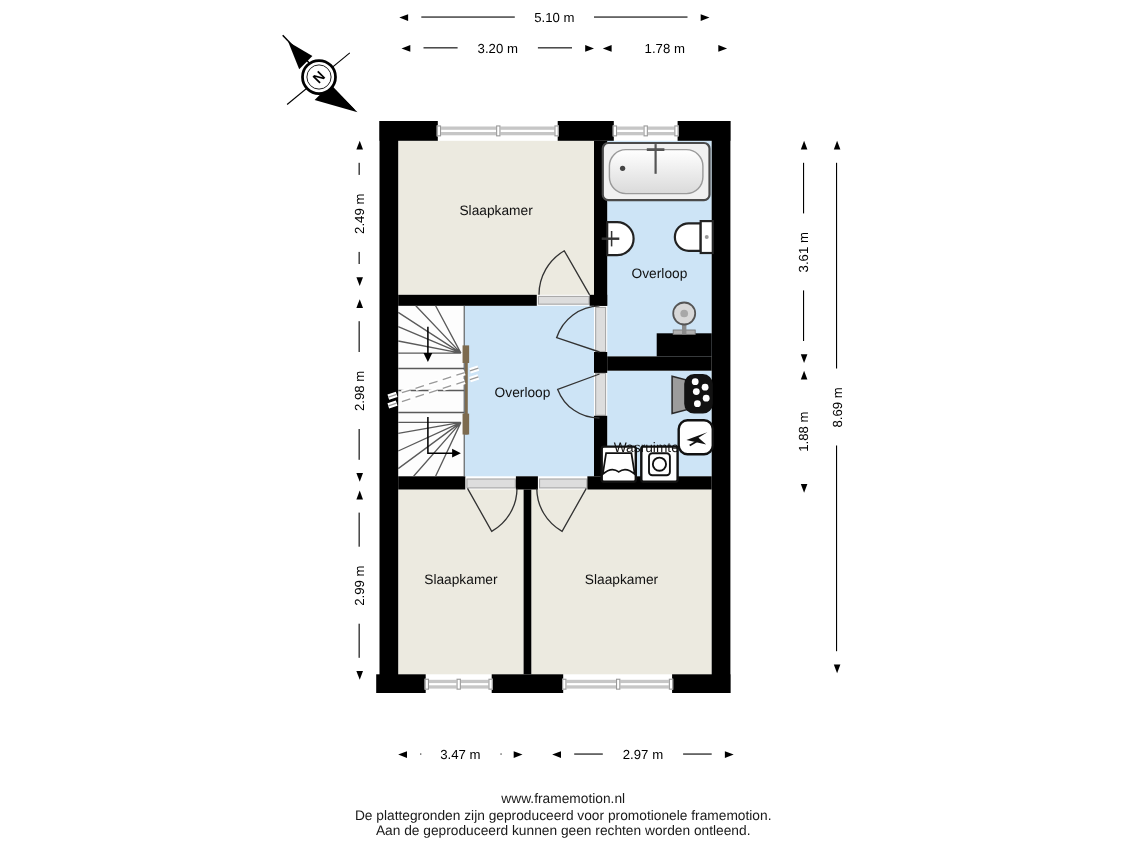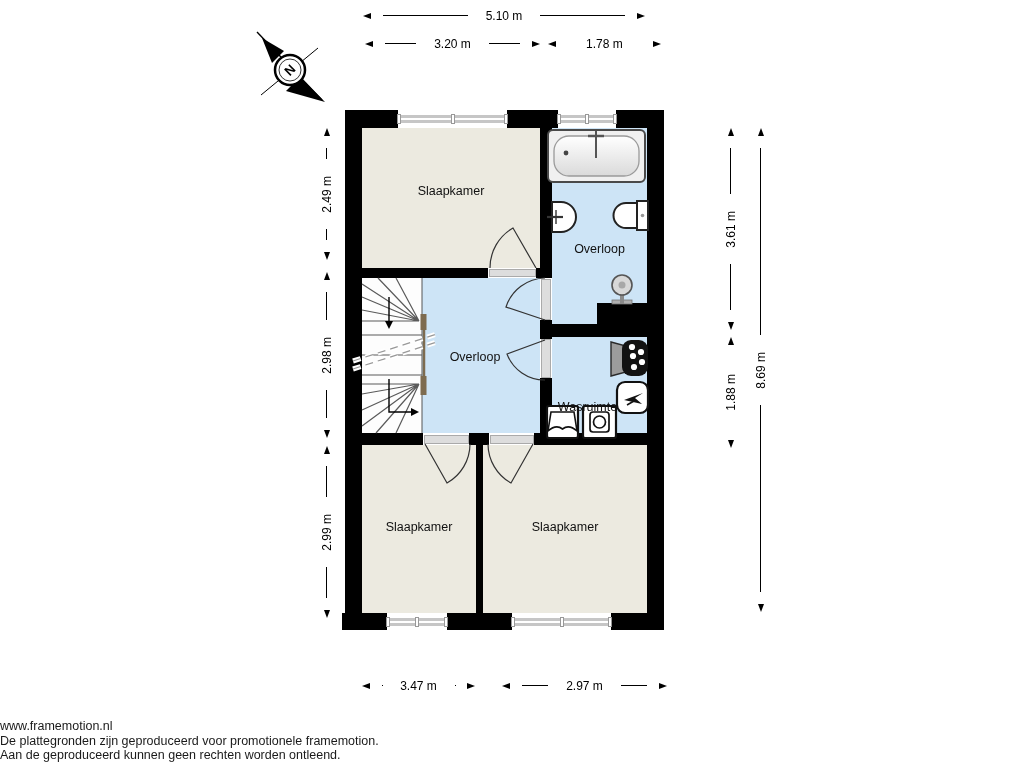--- a/index.html
+++ b/index.html
@@ -28,21 +28,21 @@
   .dim-v .lbl{writing-mode:vertical-rl;transform:rotate(180deg);padding:5px 0;}
   .dim-v .ln{flex:1;width:1px;background:#000;}
   .arr{width:0;height:0;flex:none;}
   .arr.l{border-top:3.5px solid transparent;border-bottom:3.5px solid transparent;border-right:8px solid #000;}
   .arr.r{border-top:3.5px solid transparent;border-bottom:3.5px solid transparent;border-left:8px solid #000;}
   .arr.u{border-left:3.5px solid transparent;border-right:3.5px solid transparent;border-bottom:8px solid #000;}
   .arr.d{border-left:3.5px solid transparent;border-right:3.5px solid transparent;border-top:8px solid #000;}
 
   .overlay{position:absolute;left:0;top:0;pointer-events:none;}
 
-  .footer{position:absolute;left:0;top:719px;width:1024px;text-align:left;font-size:12.5px;line-height:14.5px;color:#1a1a1a;}
+  .footer{position:absolute;left:0;top:719px;width:1024px;text-align:center;font-size:12.5px;line-height:14.5px;color:#1a1a1a;}
 </style>
 </head>
 <body>
 
 <div id="stage">
 
   <div class="floor dry" style="left:362px;top:128px;width:178px;height:140px;"></div>
   <div class="floor wet" style="left:552px;top:128px;width:95px;height:196px;"></div>
   <div class="floor stair" style="left:362px;top:278px;width:60px;height:155px;"></div>
   <div class="floor wet" style="left:422px;top:278px;width:118px;height:155px;"></div>

